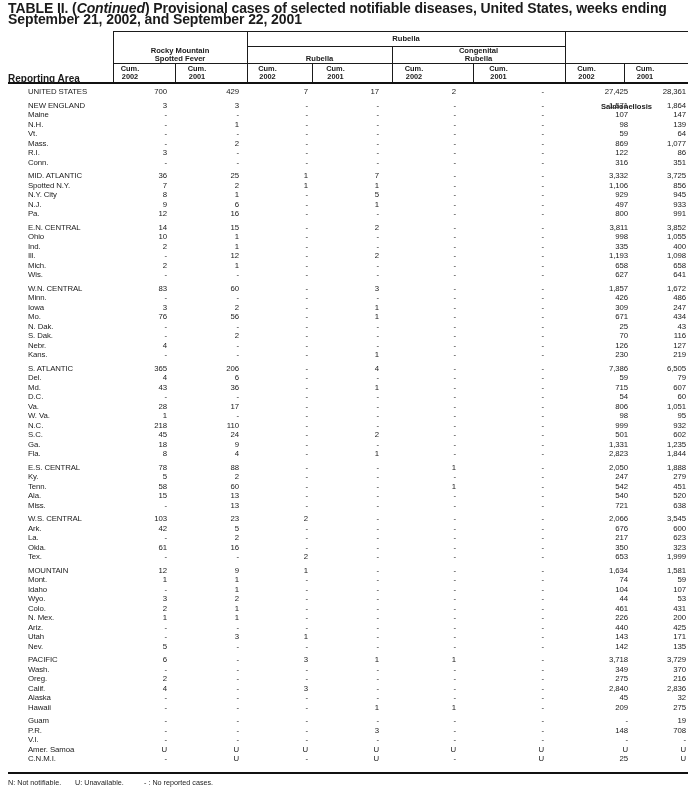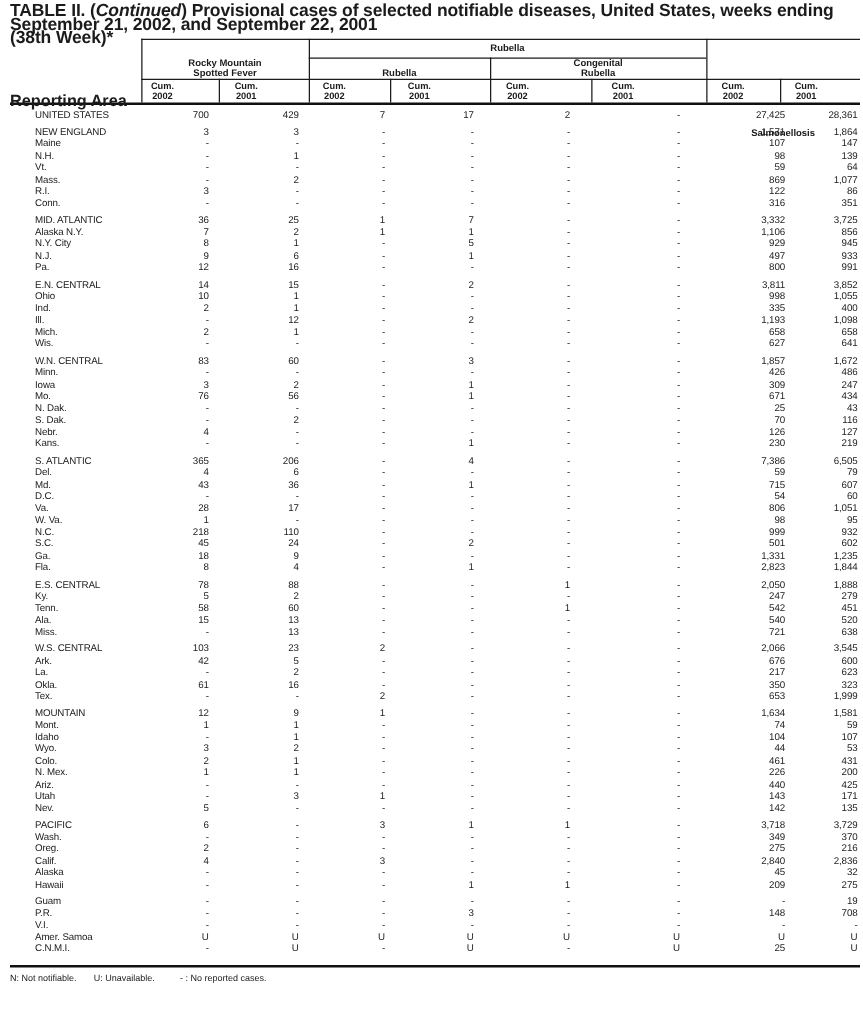--- a/index.html
+++ b/index.html
@@ -11,21 +11,21 @@
   .title { position:absolute; left:8px; top:3px; width:678px;
     font-size:14px; line-height:10.5px; font-weight:bold; letter-spacing:-0.1px; }
   .title .cont { font-style:italic; }
 
   
   .thead { position:absolute; left:8px; top:31px; width:680px; height:53px; font-weight:bold; }
   .hline { position:absolute; height:1px; background:#1b1b1b; }
   .vline { position:absolute; width:1px; background:#1b1b1b; }
   .hcell { position:absolute; text-align:center; font-size:7.6px; line-height:8px; }
   .thick { position:absolute; left:0; top:51px; width:680px; height:2px; background:#111; }
-  .rep-area { position:absolute; left:0; top:42px; font-size:13px; }
+  .rep-area { position:absolute; left:0; top:42px; font-size:10px; }
   .sub { position:absolute; top:34px; height:17px; text-align:center; font-size:7.4px; line-height:8.4px; }
 
   
   .tbody { position:absolute; left:8px; top:87px; width:680px; }
   .section { margin-top:4px;margin-left:20px; }
   .section:first-child { margin-top:0; }
   .row { display:grid; grid-template-columns:105px 62px 72px 65px 80px 81px 92px 59px 64px;
     height:9.5px; line-height:9.5px; font-size:7.8px; letter-spacing:-0.1px; }
   .cell.area { text-align:left; white-space:nowrap; }
   .cell.num { text-align:right; white-space:nowrap; }
@@ -45,21 +45,20 @@
   .fn1 .f1a { width:65px; }
   .fn1 .f1b { width:67px; }
   .fn2 { position:absolute; left:8px; top:788px; width:678px; font-size:7.2px; line-height:8px; }
 </style>
 </head>
 <body>
 
 <div class="page">
 
   <div class="title"><span>TABLE II. (</span><span class="cont">Continued</span><span>) Provisional cases of selected notifiable diseases, United States, weeks ending September 21, 2002, and September 22, 2001</span>
-    <div>(38th Week)*</div>
   </div>
 
   <div class="thead">
 
     <div class="hline" style="left:105px; top:0; width:575px;"></div>
     <div class="hline" style="left:239px; top:15px; width:318px;"></div>
     <div class="hline" style="left:105px; top:32px; width:575px;"></div>
     <div class="thick"></div>
 
     <div class="vline" style="left:105px; top:0; height:51px;"></div>
@@ -187,21 +186,21 @@
           <div class="cell num">36</div>
           <div class="cell num">25</div>
           <div class="cell num">1</div>
           <div class="cell num">7</div>
           <div class="cell num">-</div>
           <div class="cell num">-</div>
           <div class="cell num">3,332</div>
           <div class="cell num">3,725</div>
         </div>
         <div class="row">
-          <div class="cell area">Alaska N.Y.</div>
+          <div class="cell area">Spotted N.Y.</div>
           <div class="cell num">7</div>
           <div class="cell num">2</div>
           <div class="cell num">1</div>
           <div class="cell num">1</div>
           <div class="cell num">-</div>
           <div class="cell num">-</div>
           <div class="cell num">1,106</div>
           <div class="cell num">856</div>
         </div>
         <div class="row">

